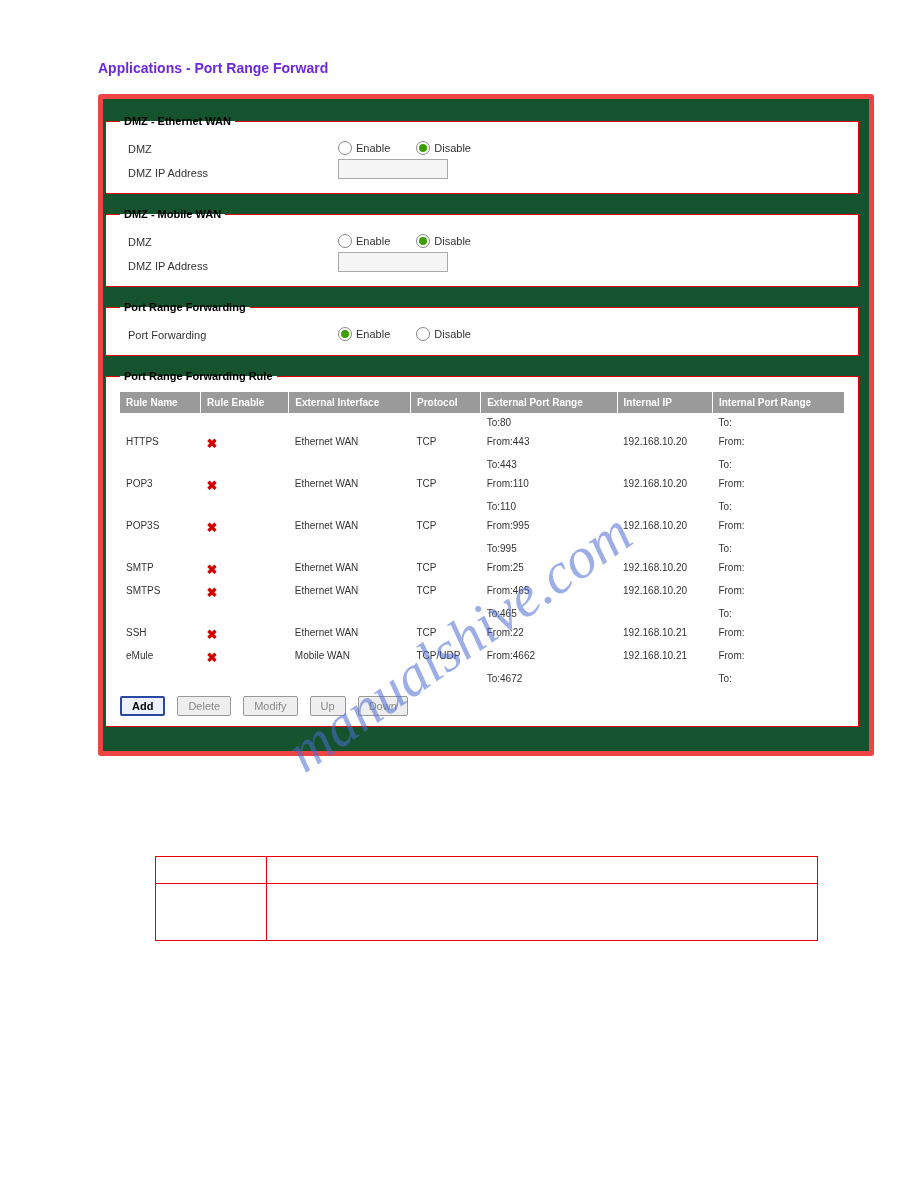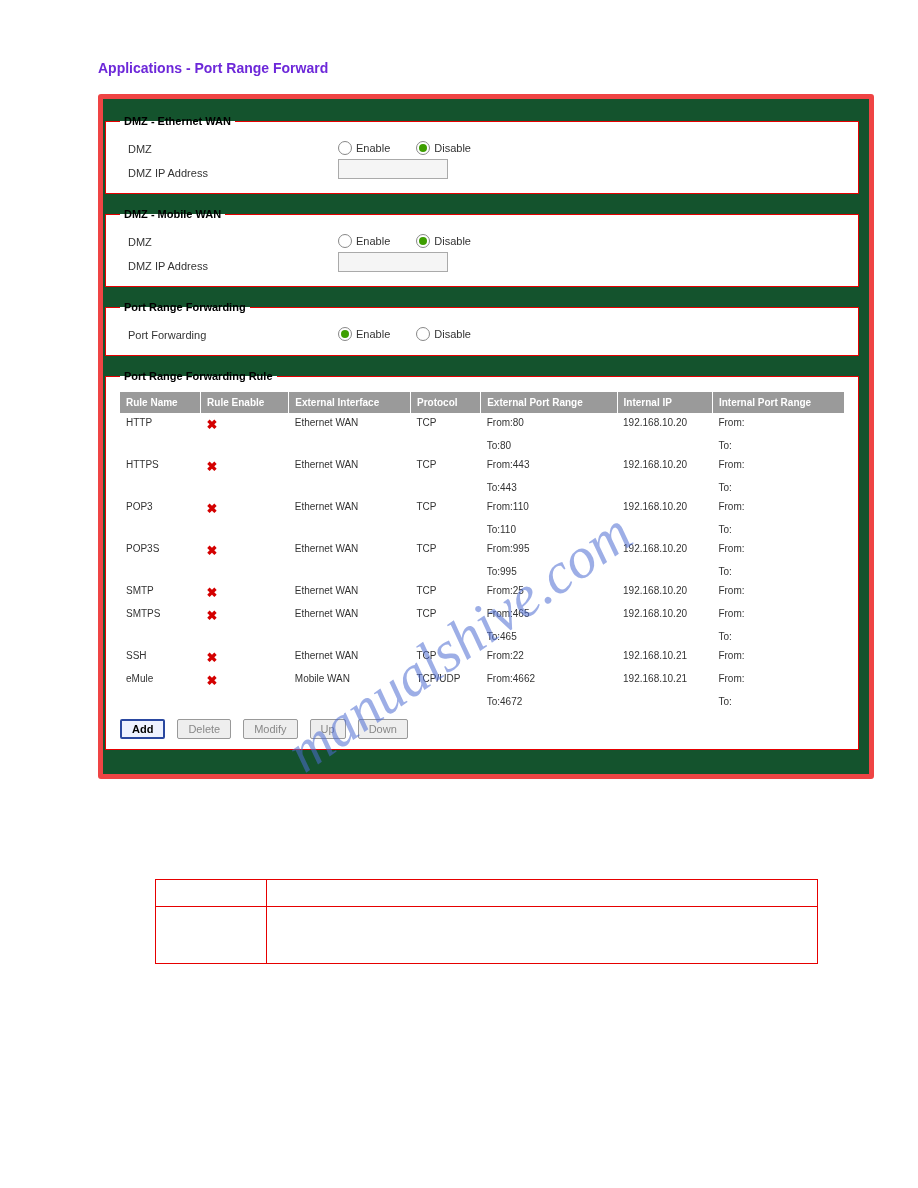--- a/index.html
+++ b/index.html
@@ -108,29 +108,20 @@
             <th>Rule Enable</th>
             <th>External Interface</th>
             <th>Protocol</th>
             <th>External Port Range</th>
             <th>Internal IP</th>
             <th>Internal Port Range</th>
           </tr>
         </thead>
         <tbody id="rules-body">
             <tr>
-              <td>HTTP</td>
-              <td><span class="rule-x">✖</span></td>
-              <td>Ethernet WAN</td>
-              <td>TCP</td>
-              <td>From:80</td>
-              <td>192.168.10.20</td>
-              <td>From:</td>
-            </tr>
-            <tr>
               <td></td>
               <td></td>
               <td></td>
               <td></td>
               <td class="sub">To:80</td>
               <td></td>
               <td class="sub">To:</td>
             </tr>
             <tr>
               <td>HTTPS</td>

